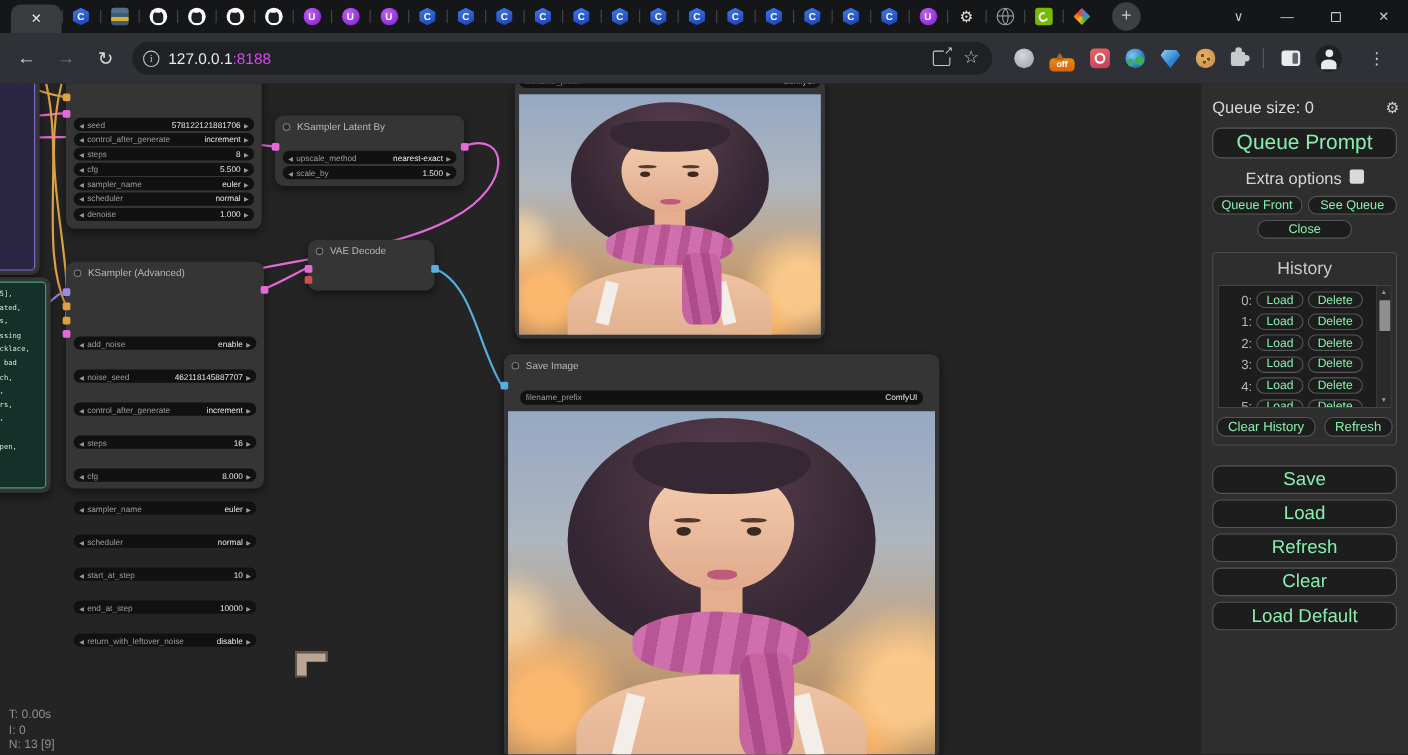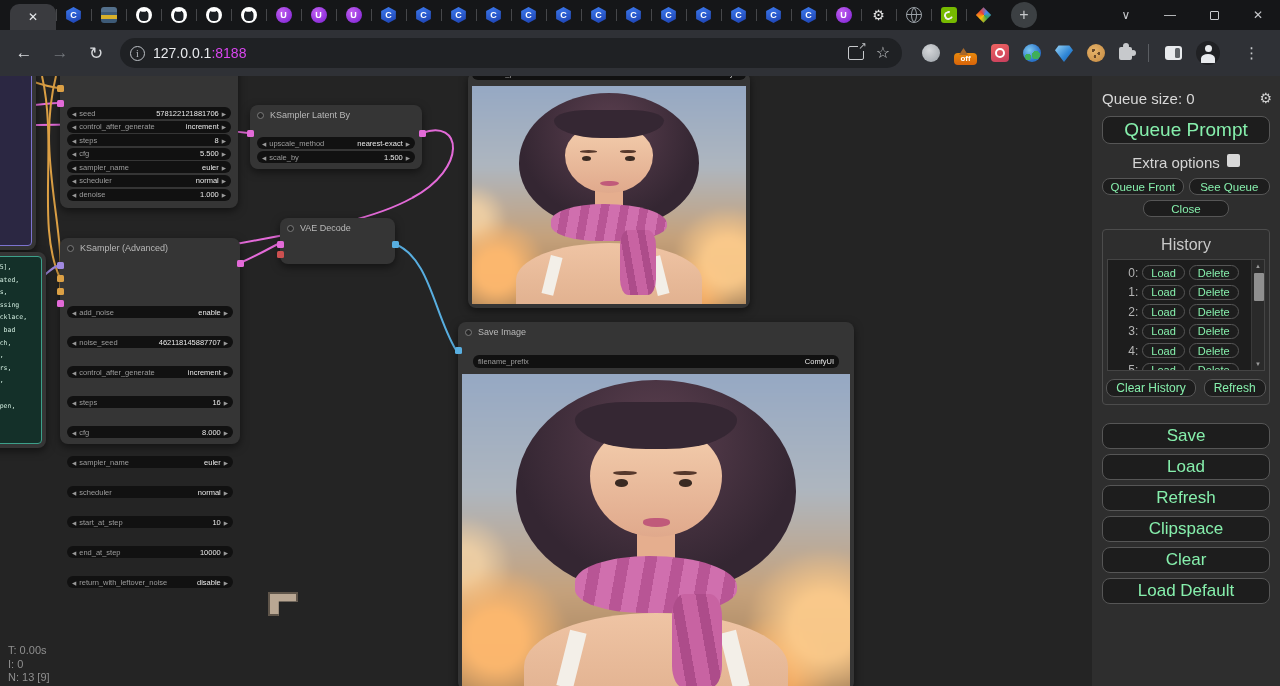--- a/index.html
+++ b/index.html
@@ -643,19 +643,18 @@
           <div class="btn">Clear History</div>
           <div class="btn">Refresh</div>
         </div>
       </div>
 
       <div class="bigbtns">
 
       <div class="btn">Save</div>
           <div class="btn">Load</div>
           <div class="btn">Refresh</div>
-          <div class="btn">Clipspace</div>
           <div class="btn">Clear</div>
           <div class="btn">Load Default</div>
         </div>
     </div>
   </div>
 </div>
 
 </body></html>

